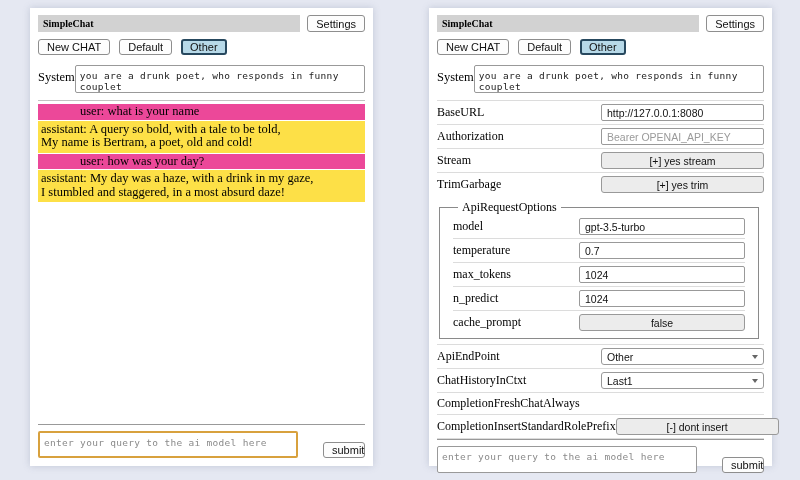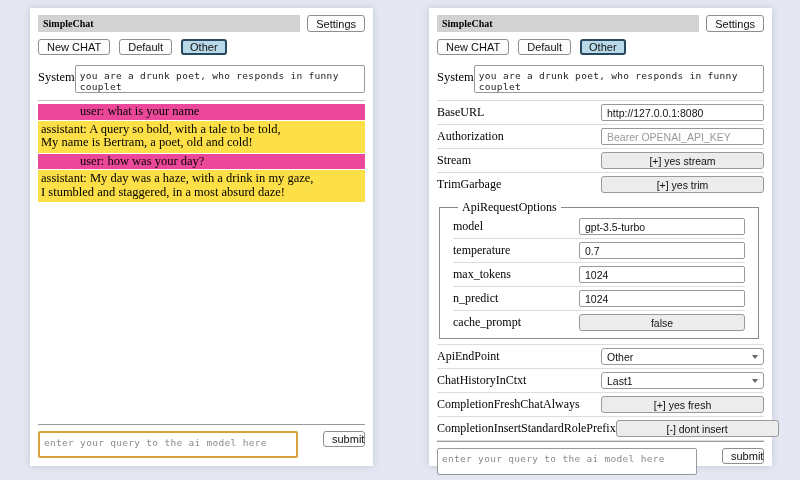--- a/index.html
+++ b/index.html
@@ -69,21 +69,21 @@
   .divider { border-top: 1px solid #c2c2c2; margin-top: 7px; }
   
   .messages { margin-top: 3px; font-size: 12.5px; line-height: 13.5px; color: #000; }
   .msg { padding: 1px 3px; margin-bottom: 1px; white-space: pre-line; }
   .msg.system { background: #b3d7e2; }
   .msg.user { background: #ec4899; padding-left: 42px; }
   .msg.assistant { background: #fde047; padding: 2px 3px 3px 3px; }
   .spacer { flex: 1; }
   
   .footer-hr { border-top: 1px solid #999; margin-bottom: 6px; }
-  .qrow { display: flex; gap: 25px; align-items: flex-start; }
+  .qrow { display: flex; gap: 25px; align-items: flex-end; }
   textarea.query {
     flex: 1;
     height: 27px;
     resize: none;
     font-family: "DejaVu Sans Mono", monospace;
     font-size: 9.5px;
     letter-spacing: 0.3px;
     border: 1px solid #999;
     border-radius: 2px;
     padding: 4px 4px;
@@ -256,21 +256,20 @@
       </div>
       <div class="srow">
         <span class="slbl">ChatHistoryInCtxt</span>
         <div class="sel">
           <span>Last1</span>
           <span class="chevron"></span>
         </div>
       </div>
       <div class="srow">
         <span class="slbl">CompletionFreshChatAlways</span>
-        <button class="ctl">[+] yes fresh</button>
       </div>
       <div class="srow">
         <span class="slbl">CompletionInsertStandardRolePrefix</span>
         <button class="ctl">[-] dont insert</button>
       </div>
     </div>
 
     <div class="spacer"></div>
     <div class="footer-hr"></div>
     <div class="qrow">

